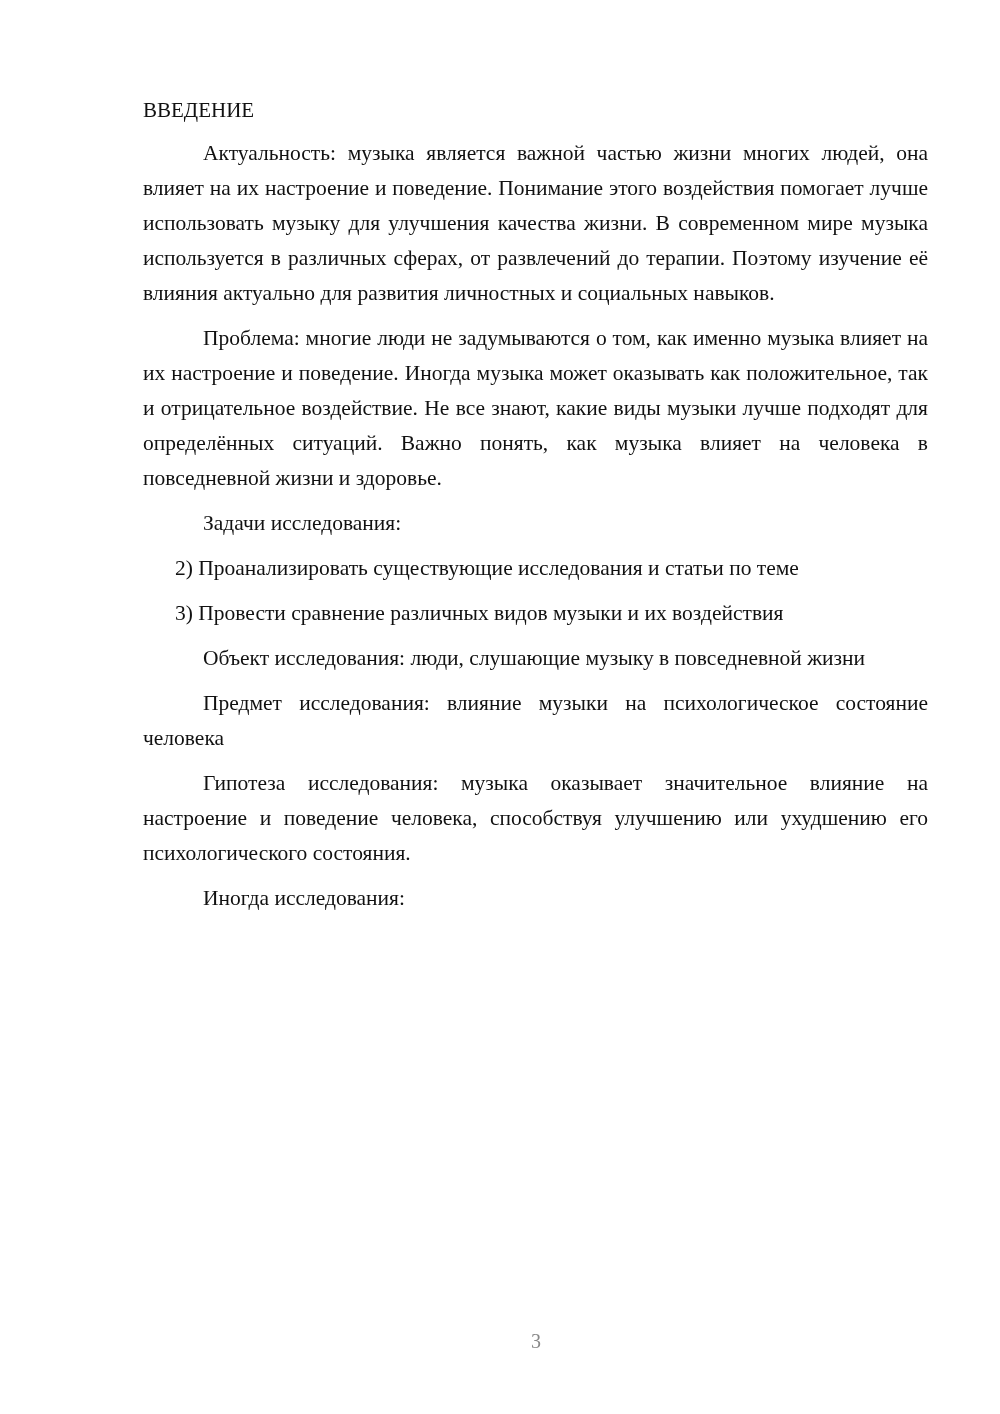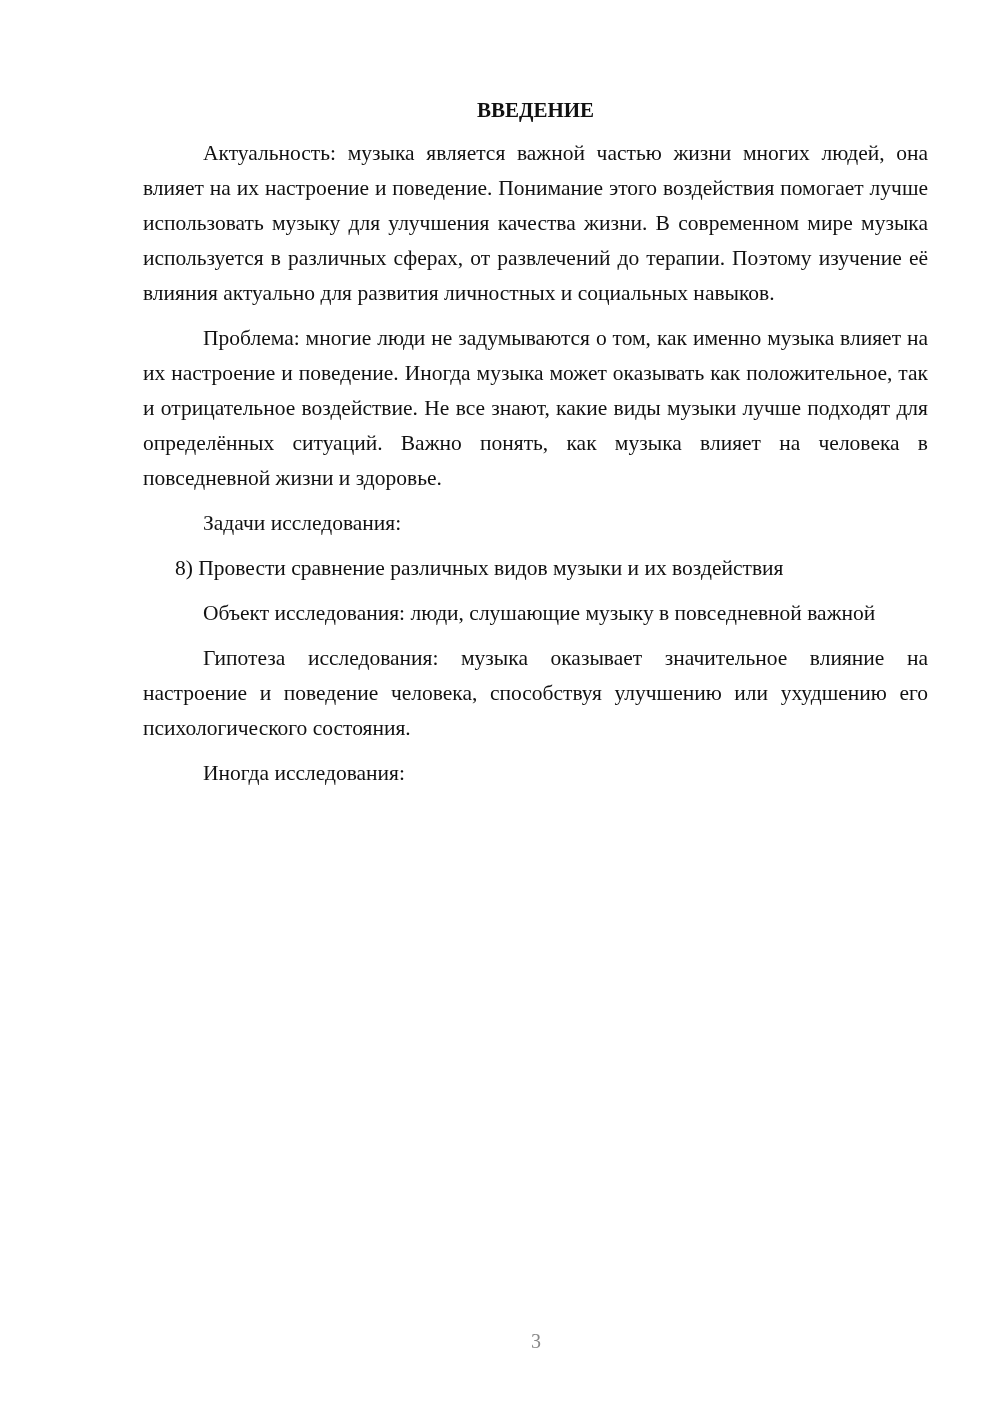--- a/index.html
+++ b/index.html
@@ -3,21 +3,21 @@
   <meta charset="utf-8">
   <style>
     html, body { margin: 0; padding: 0; background: #ffffff; }
     body { width: 1000px; height: 1414px; position: relative; overflow: hidden; }
     .page {
       position: absolute; left: 143px; top: 93px; width: 785px;
       font-family: "Liberation Serif", "DejaVu Serif", serif;
       font-size: 21.5px; line-height: 35px; color: #111111;
     }
     .title {
-      text-align: center; font-weight: bold; font-size: 21px;
+      font-weight: normal; font-size: 21px;
       margin: 0 0 8px 0; line-height: 35px;
     }
     .para {
       text-align: justify; text-indent: 60px; margin: 0 0 10px 0;
     }
     .list-item {
       padding-left: 32px; margin: 0 0 10px 0; text-align: left;
     }
     .page-number {
       position: absolute; left: 0; width: 1072px; top: 1330px; text-align: center;
@@ -29,21 +29,23 @@
 <body>
 
 <div class="page">
   <div class="title">ВВЕДЕНИЕ</div>
 
   <p class="para">Актуальность: музыка является важной частью жизни многих людей, она влияет на их настроение и поведение. Понимание этого воздействия помогает лучше использовать музыку для улучшения качества жизни. В современном мире музыка используется в различных сферах, от развлечений до терапии. Поэтому изучение её влияния актуально для развития личностных и социальных навыков.</p>
   <p class="para">Проблема: многие люди не задумываются о том, как именно музыка влияет на их настроение и поведение. Иногда музыка может оказывать как положительное, так и отрицательное воздействие. Не все знают, какие виды музыки лучше подходят для определённых ситуаций. Важно понять, как музыка влияет на человека в повседневной жизни и здоровье.</p>
   <p class="para">Задачи исследования:</p>
 
   <div>
-    <p class="list-item">8) Провести сравнение различных видов музыки и их воздействия</p>
+    <p class="list-item">2) Проанализировать существующие исследования и статьи по теме</p>
+    <p class="list-item">3) Провести сравнение различных видов музыки и их воздействия</p>
   </div>
 
-  <p class="para">Объект исследования: люди, слушающие музыку в повседневной важной</p>
+  <p class="para">Объект исследования: люди, слушающие музыку в повседневной жизни</p>
+  <p class="para">Предмет исследования: влияние музыки на психологическое состояние человека</p>
   <p class="para">Гипотеза исследования: музыка оказывает значительное влияние на настроение и поведение человека, способствуя улучшению или ухудшению его психологического состояния.</p>
   <p class="para">Иногда исследования:</p>
 </div>
 
 <div class="page-number">3</div>
 
 </body></html>

